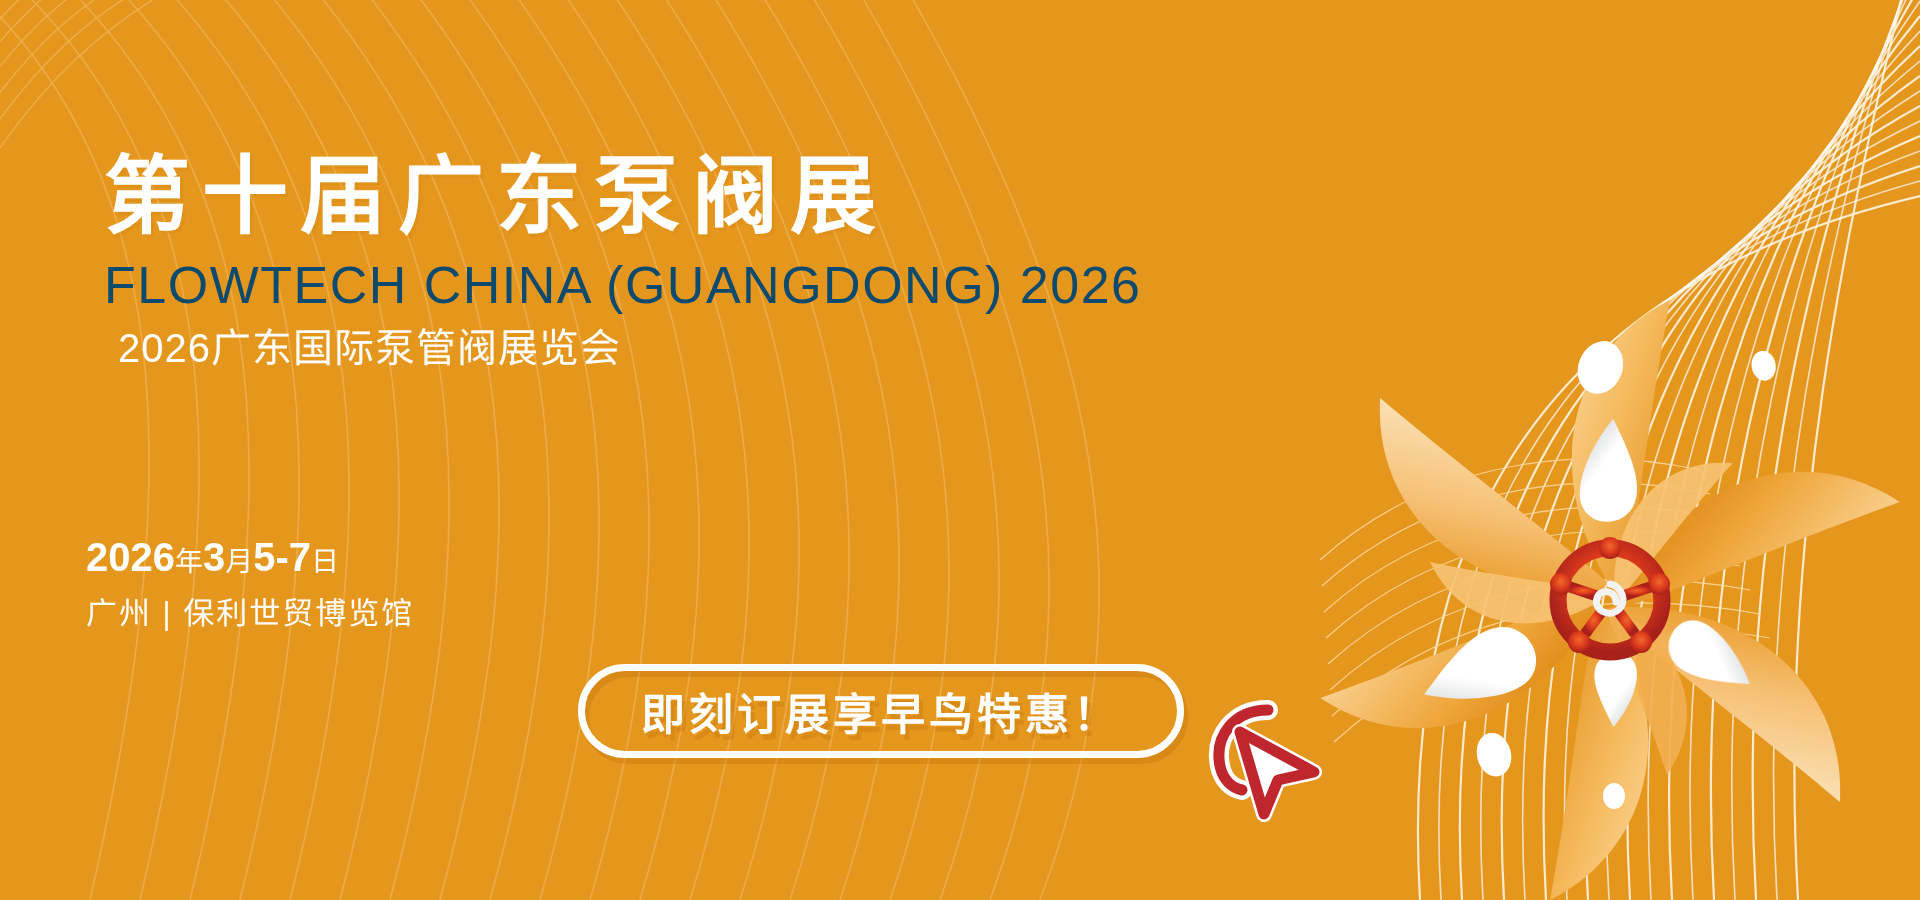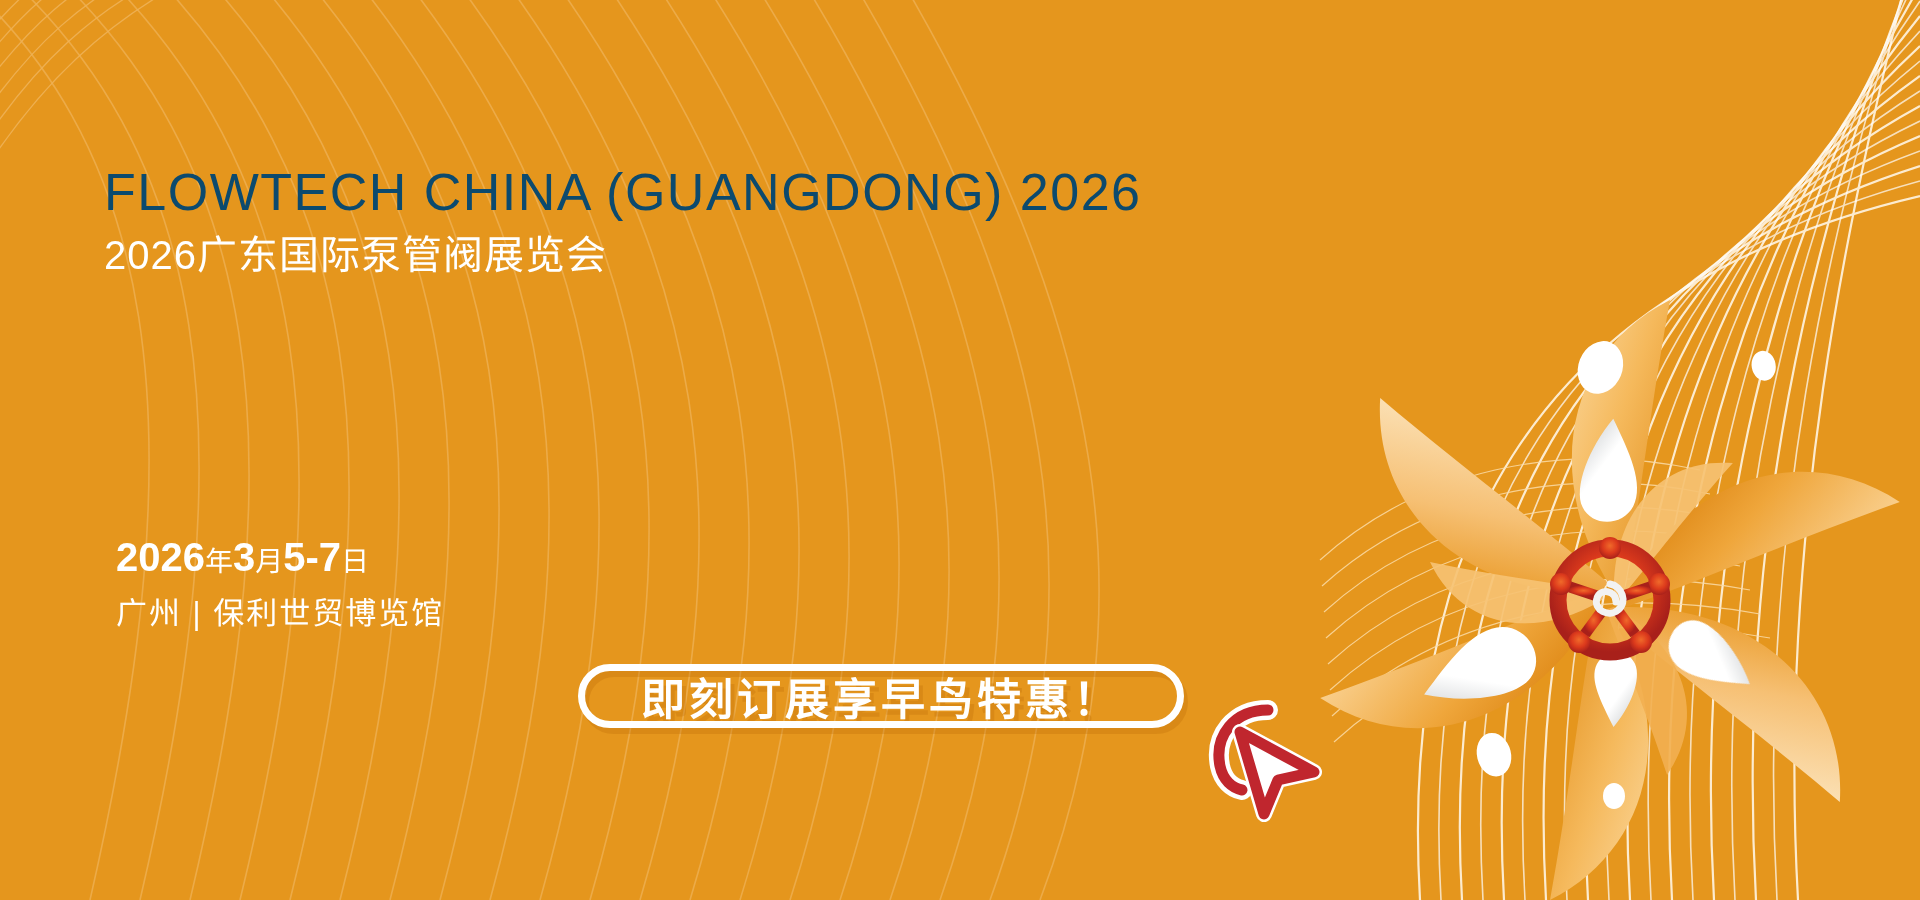--- a/index.html
+++ b/index.html
@@ -56,33 +56,33 @@
     margin: 14px 0 0 0;
     color: #0c4a6e;
     font-size: 52px;
     line-height: 1.1;
     font-weight: 300;
     letter-spacing: 1.5px;
     white-space: nowrap;
   }
 
   .title-sub {
-    margin: 12px 0 0 0;
+    margin: 12px 0 0 14px;
     color: #FFFFFF;
     font-size: 40px;
     line-height: 1.1;
     font-weight: 400;
     letter-spacing: 1px;
     white-space: nowrap;
   }
 
   
   .date-block {
     position: absolute;
-    left: 116px;
+    left: 86px;
     top: 533px;
     z-index: 20;
   }
   .date-line {
     margin: 0;
     color: #FFFFFF;
     white-space: nowrap;
     font-size: 40px;
     font-weight: 700;
     line-height: 1.2;
@@ -107,21 +107,21 @@
     position: absolute;
     left: 578px;
     top: 664px;
     z-index: 25;
   }
   .cta-button {
     position: relative;
     display: inline-flex;
     align-items: center;
     justify-content: center;
-    height: 64px;
+    height: 94px;
     padding: 0 56px;
     box-sizing: border-box;
     border: 7px solid #FFFFFF;
     border-radius: 48px;
     background: transparent;
     color: #FFFFFF;
     font-size: 44px;
     font-weight: 700;
     letter-spacing: 4px;
     white-space: nowrap;
@@ -299,20 +299,21 @@
           <path d="M 25 34 L 8 11"></path>
           <path d="M -25 34 L -8 11"></path>
           <path d="M -40 -13 L -13 -4"></path>
         </g>
         <path d="M 6 2 C 6 -10 -10 -12 -13 -2 C -17 10 -1 18 8 10 C 18 2 12 -14 0 -16" fill="none" stroke="#F2F2F2" stroke-width="7" stroke-linecap="round"></path>
       </g>
     </g>
   </svg>
 
   <div class="text-block">
+    <h1 class="title-cn">第十届广东泵阀展</h1>
     <div class="title-en">FLOWTECH CHINA (GUANGDONG) 2026</div>
     <div class="title-sub">2026广东国际泵管阀展览会</div>
   </div>
 
   <div class="date-block">
     <div class="date-line">
       <span>2026</span><span class="small">年</span><span>3</span><span class="small">月</span><span>5-7</span><span class="small">日</span>
     </div>
     <div class="venue-line">广州 | 保利世贸博览馆</div>
   </div>

